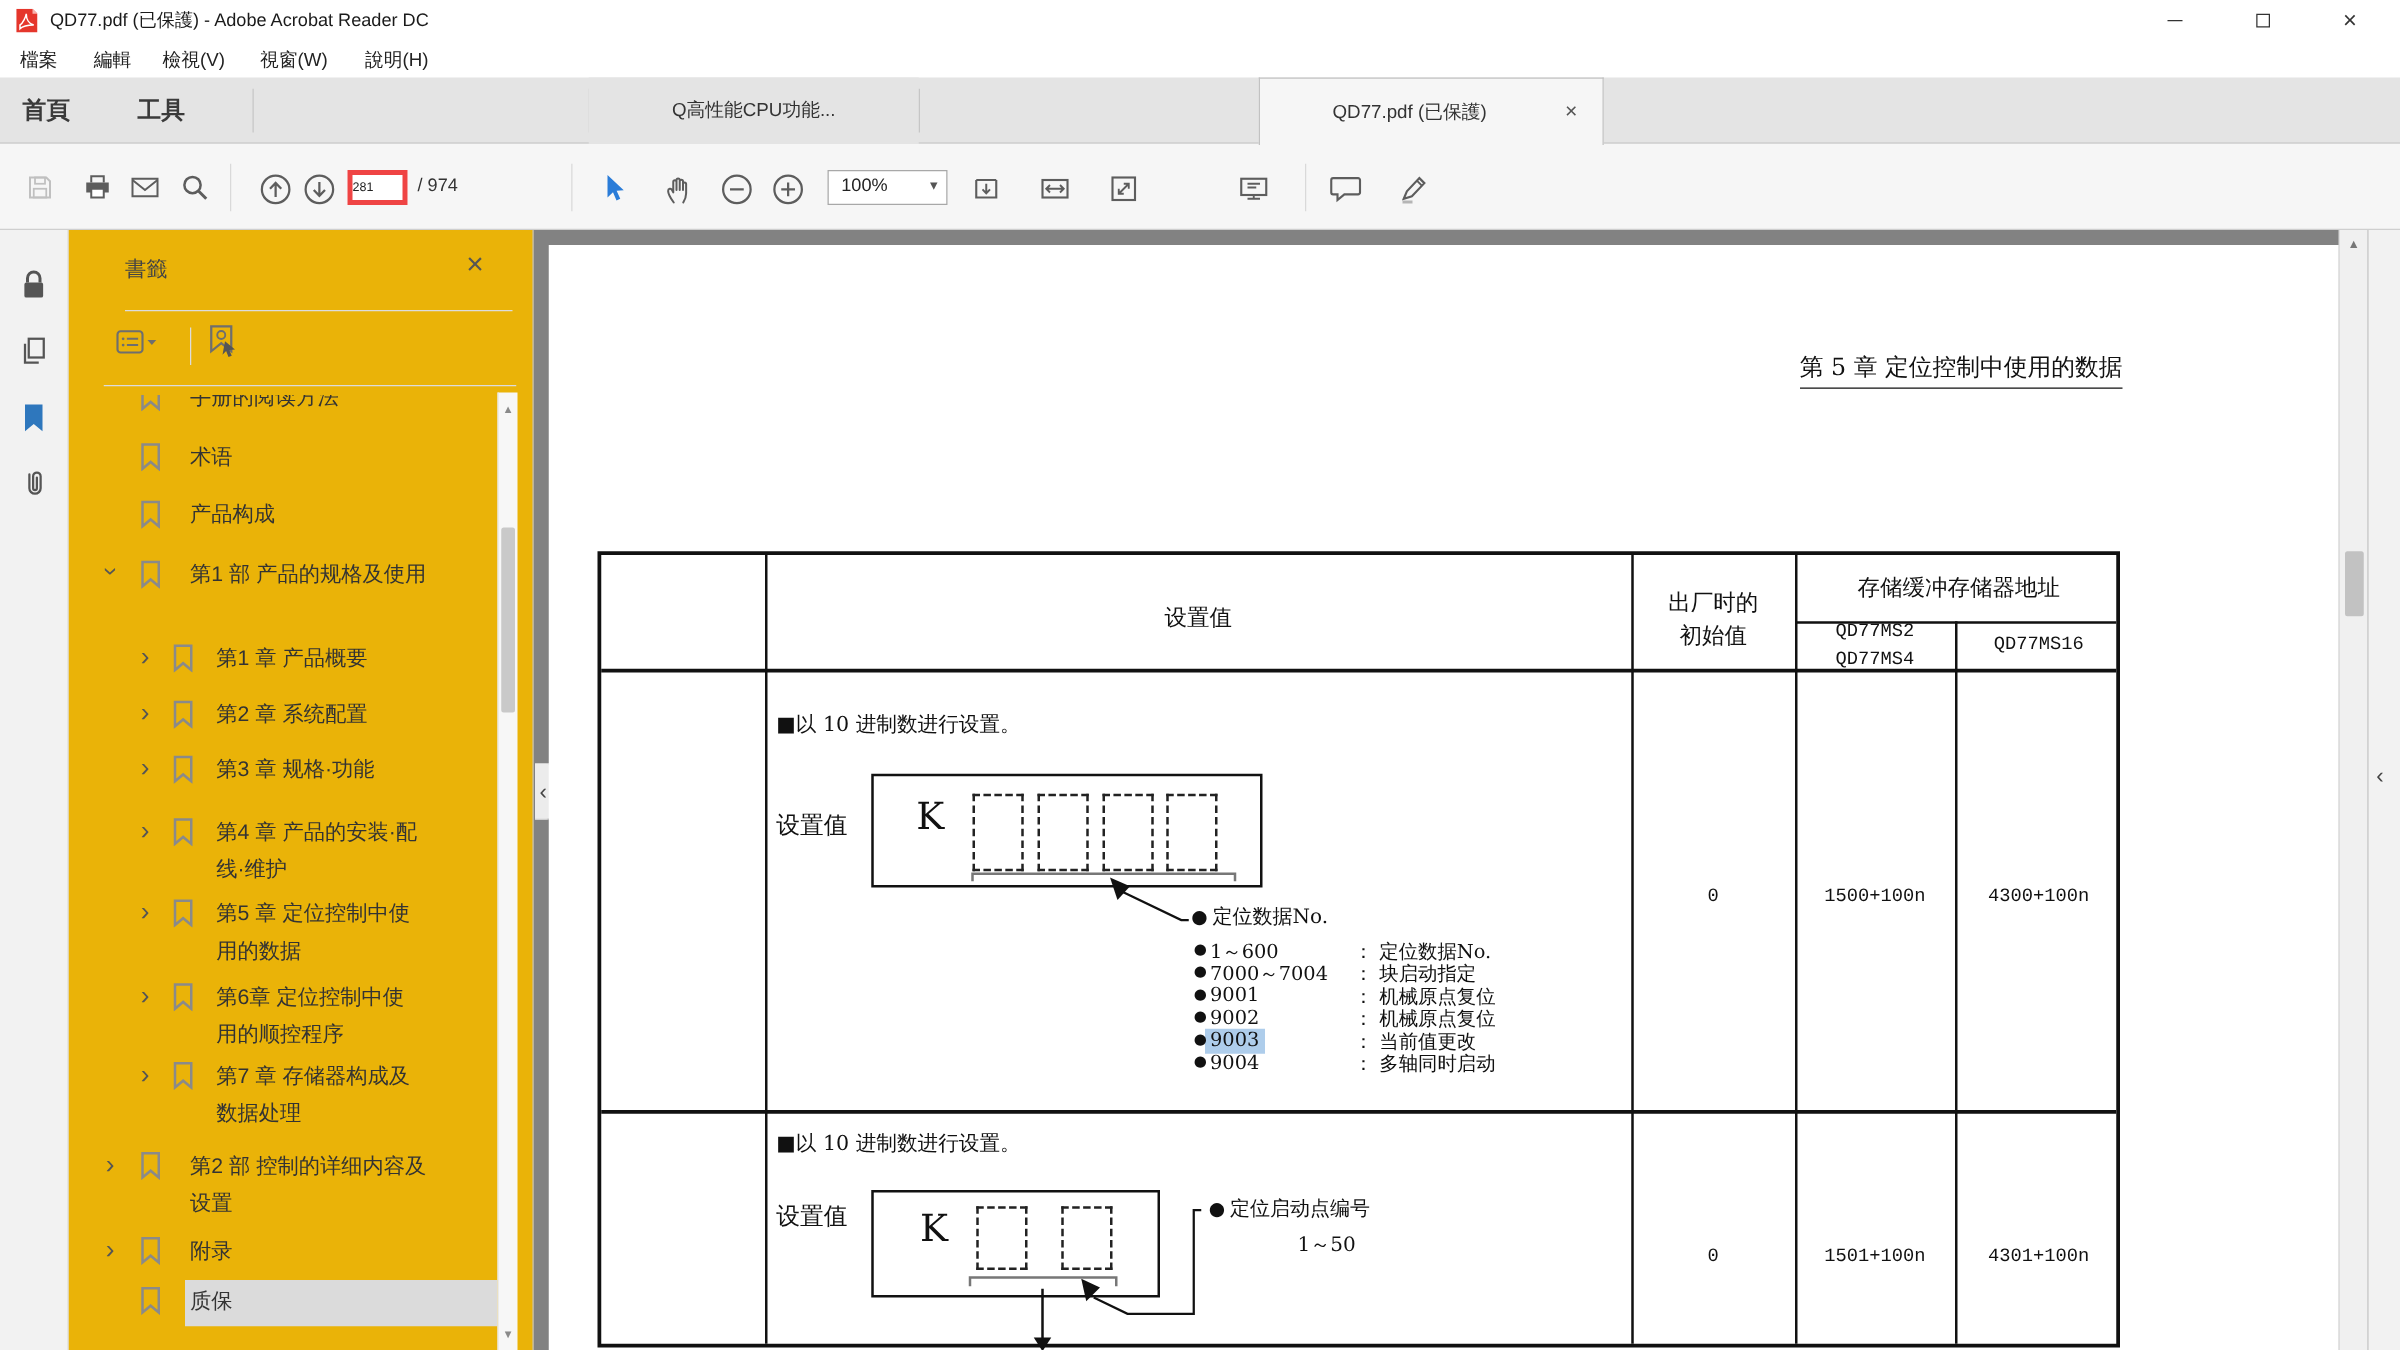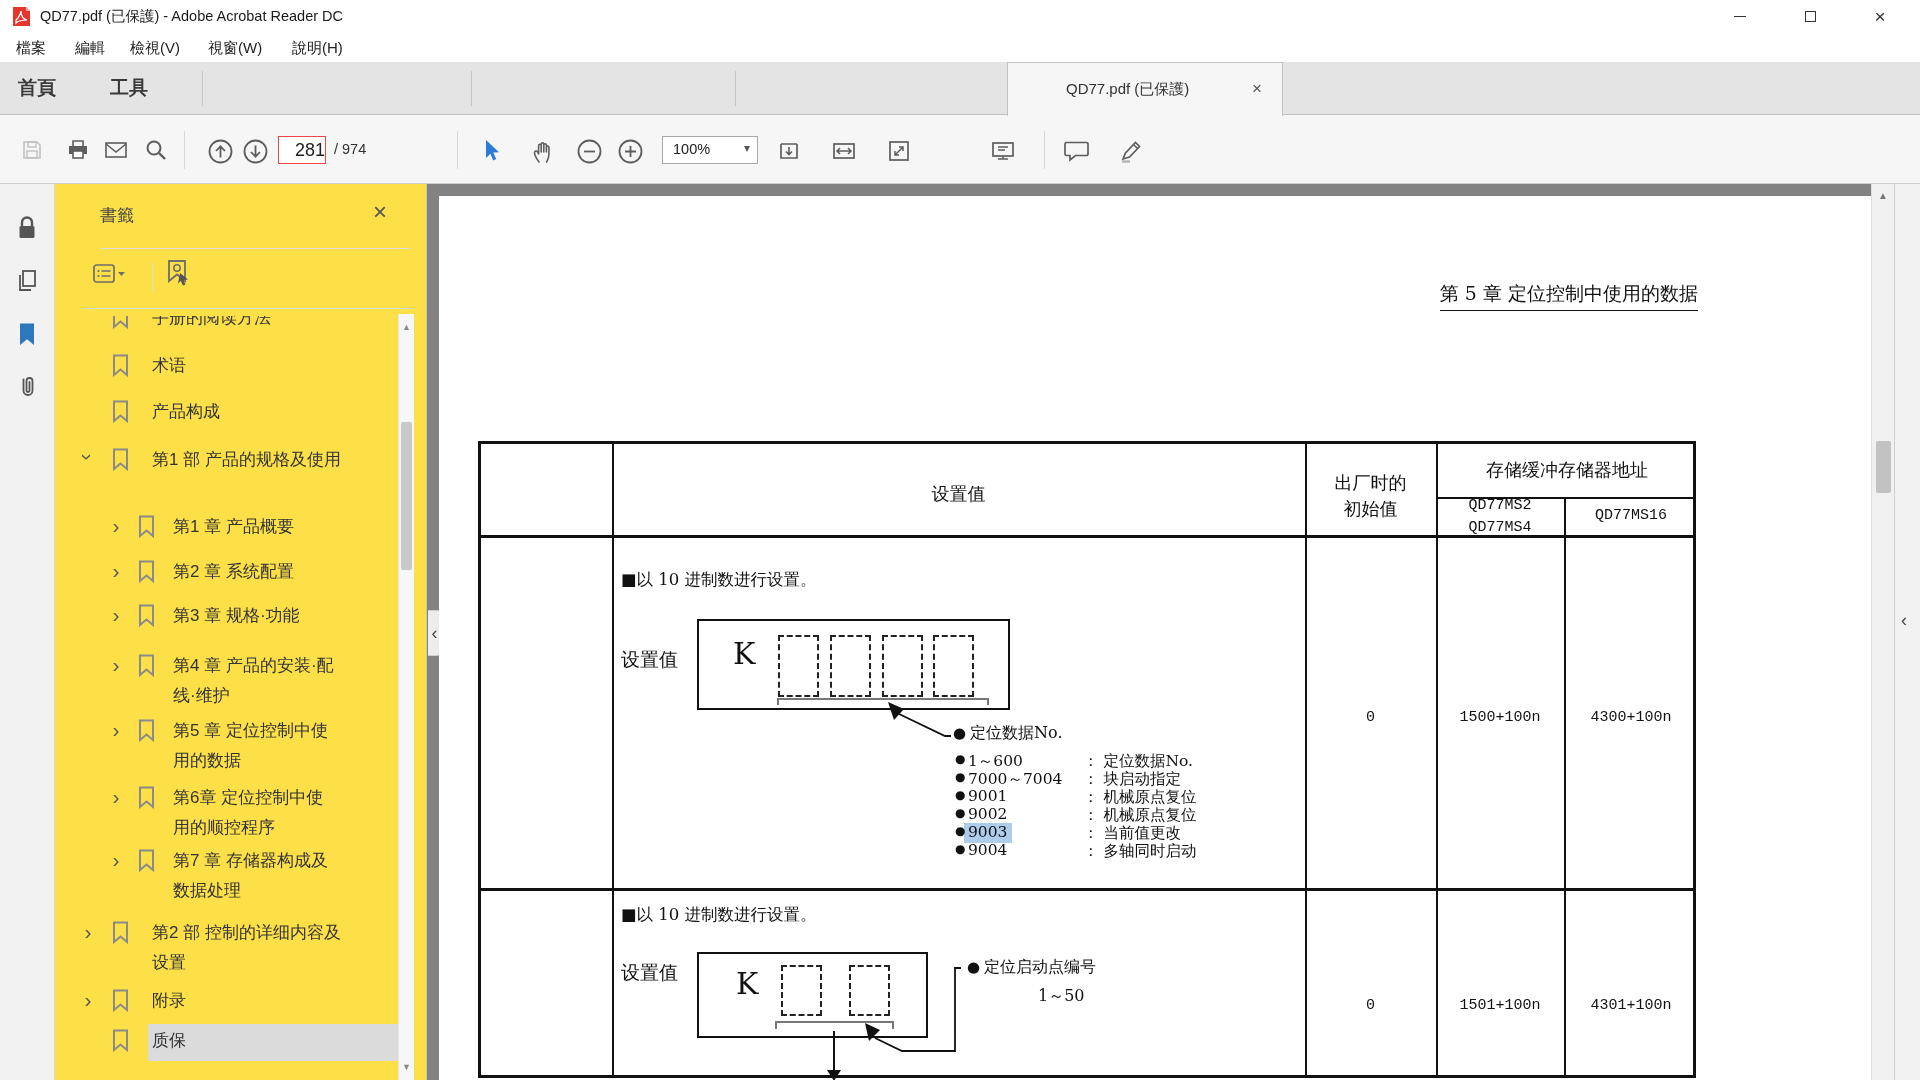--- a/index.html
+++ b/index.html
@@ -31,32 +31,32 @@
   .doc-tab.active .tab-label { text-align:left; left:58px; width:auto; }
   .tab-sep { position:absolute; top:9px; width:1px; height:35px; background:#c6c6c6; }
   .tab-close { position:absolute; right:20px; top:16px; font-size:17px; color:#555; }
   .help-circle { position:absolute; left:1795px; top:75px; width:27px; height:27px; border:2px solid #6b6b6b; border-radius:50%; color:#6b6b6b; font-size:17px; font-weight:bold; text-align:center; line-height:23px; }
   .signin { position:absolute; left:1845px; top:76px; font-size:19px; color:#3a3a3a; }
 
   
   .toolbar { position:absolute; left:0; top:115px; width:1920px; height:69px; background:#f6f6f6; border-bottom:1px solid #cfcfcf; }
   .tbi { position:absolute; top:23px; }
   .tb-sep { position:absolute; top:16px; width:1px; height:38px; background:#d9d9d9; }
-  .page-box { position:absolute; left:278px; top:21px; width:48px; height:28px; border:1px solid #ef4444; background:#fff; text-align:right; font-size:18px; color:#222; font-family:"Liberation Sans",sans-serif; }
+  .page-box { position:absolute; left:278px; top:21px; width:48px; height:28px; border:4px solid #ef4444; background:#fff; text-align:left; font-size:10px; color:#222; font-family:"Liberation Sans",sans-serif; }
   .page-total { position:absolute; left:334px; top:26px; font-size:14.5px; color:#333; }
   .zoom-dd { position:absolute; left:662px; top:21px; width:96px; height:28px; border:1px solid #a8a8a8; background:#fff; }
   .zoom-dd .zv { position:absolute; left:10px; top:4px; font-size:14.5px; color:#222; }
   .zoom-dd .za { position:absolute; right:7px; top:4px; font-size:12px; color:#555; }
 
   
   .leftrail { position:absolute; left:0; top:184px; width:55px; height:896px; background:#f2f2f2; border-right:1px solid #d8d8d8; }
   .rail-ic { position:absolute; left:15px; }
 
   
-  .bmpanel { position:absolute; left:55px; top:184px; width:372px; height:896px; background:#fde047; border-right:1px solid #c4c4c4; }
+  .bmpanel { position:absolute; left:55px; top:184px; width:372px; height:896px; background:#eab308; border-right:1px solid #c4c4c4; }
   .bm-title { position:absolute; left:45px; top:20px; font-size:17px; color:#444; }
   .bm-close { position:absolute; left:318px; top:14px; font-size:24px; color:#555; }
   .bm-div1 { position:absolute; left:45px; top:64px; width:310px; height:1px; background:#dcdcdc; }
   .bm-vsep { position:absolute; left:97px; top:78px; width:1px; height:30px; background:#dcdcdc; }
   .bm-div2 { position:absolute; left:28px; top:124px; width:330px; height:1px; background:#dcdcdc; }
   .bm-tree { position:absolute; left:0; top:132px; width:343px; height:764px; overflow:hidden; }
   .bm-item { position:absolute; left:0; width:343px; }
   .bm-chevron { position:absolute; top:2px; font-size:21px; color:#555; width:14px; text-align:center; }
   .bm-chevron.expanded { transform:rotate(90deg); top:0px; }
   .bm-ribbon { position:absolute; top:3px; }
@@ -131,20 +131,23 @@
     <span class="menu-item" style="left:126px">檢視(V)</span>
     <span class="menu-item" style="left:204px">視窗(W)</span>
     <span class="menu-item" style="left:288px">說明(H)</span>
   </div>
 
   <div class="tabbar">
     <span class="nav-label" style="left:18px">首頁</span>
     <span class="nav-label" style="left:110px">工具</span>
     <div class="tab-sep" style="left:202px"></div>
     <div class="tab-sep" style="left:471px"></div>
+    <div class="doc-tab inactive" style="left:471px; width:264px">
+      <span class="tab-label">Q高性能CPU功能...</span>
+    </div>
     <div class="tab-sep" style="left:735px"></div>
     <div class="doc-tab active" style="left:1007px; width:276px">
       <span class="tab-label">QD77.pdf (已保護)</span>
       <span class="tab-close">×</span>
     </div>
     <div class="help-circle">?</div>
     <span class="signin">登入</span>
   </div>
 
   <div class="toolbar">

